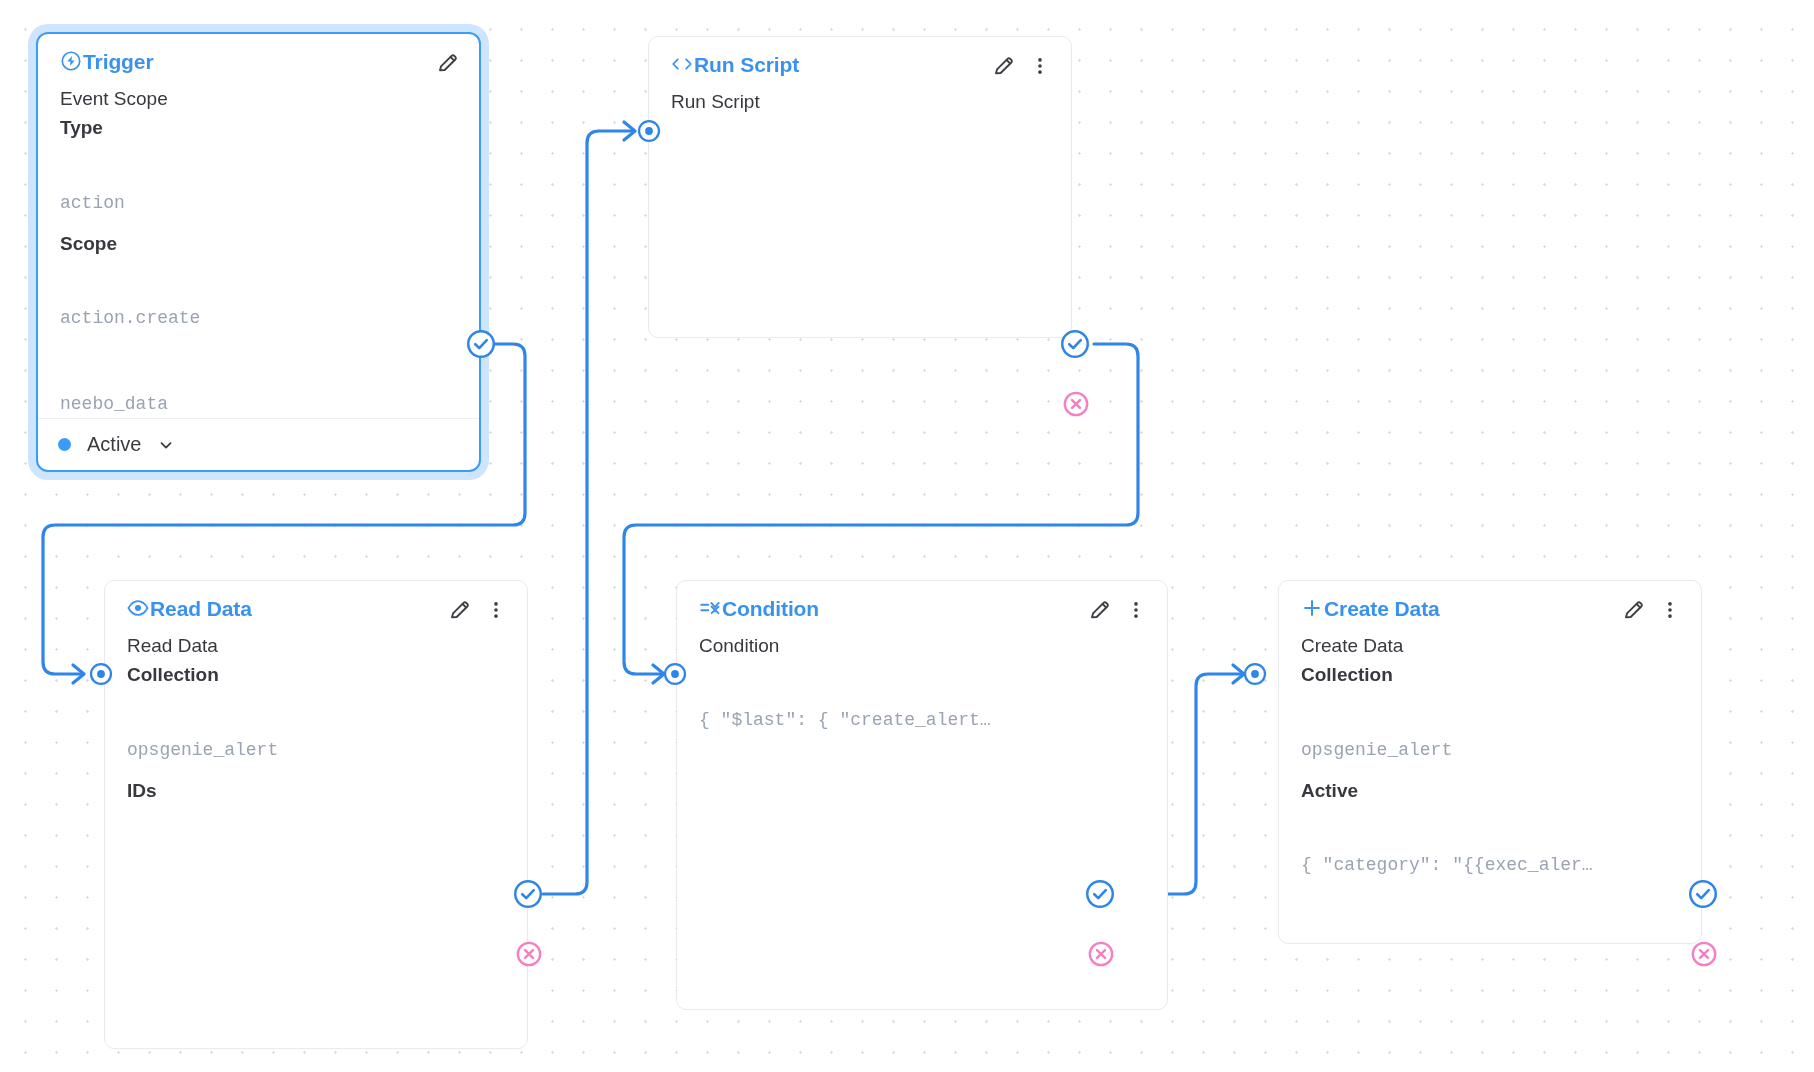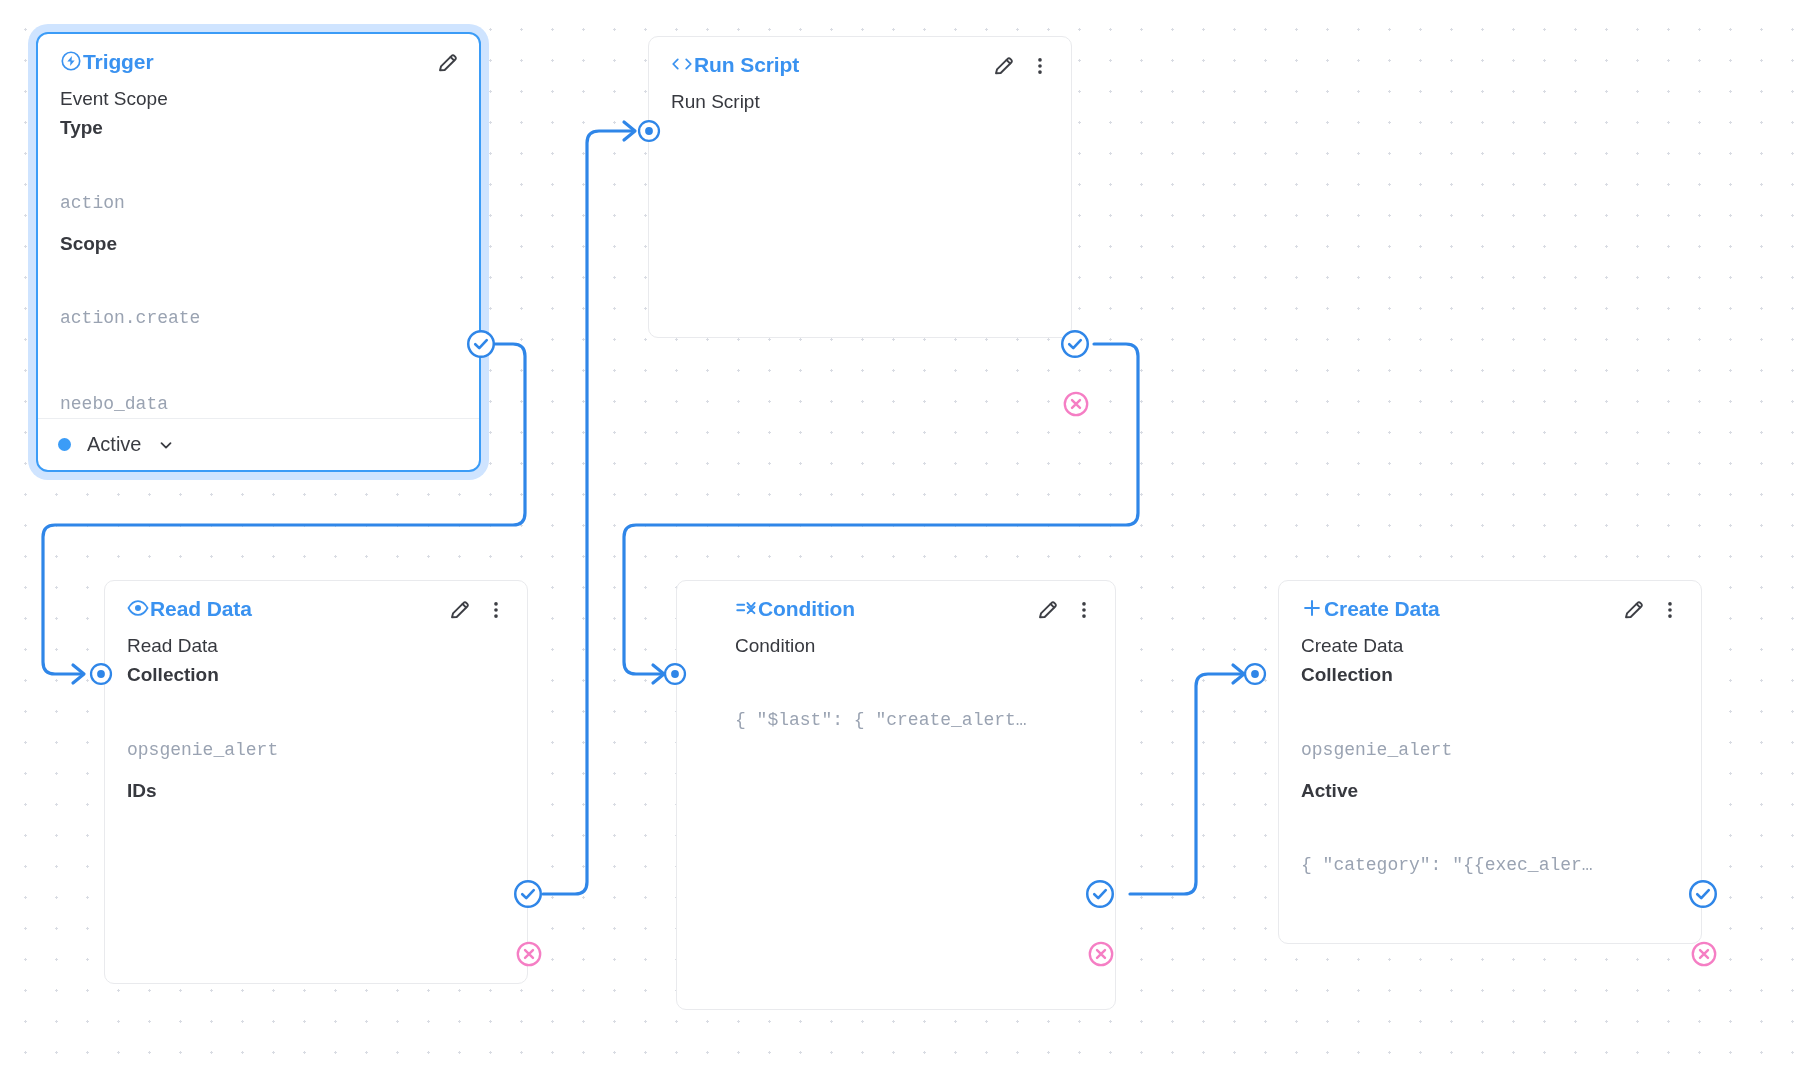--- a/index.html
+++ b/index.html
@@ -187,21 +187,21 @@
         <polyline points="7.4,12.2 10.6,15.3 16.6,8.9" fill="none" stroke="#2f86e8" stroke-width="2.1" stroke-linecap="round" stroke-linejoin="round"></polyline>
       </svg>
   </div>
   <div class="handle h-err" style="left:1062px;top:390px;">
     <svg width="28" height="28" viewBox="0 0 24 24">
         <circle cx="12" cy="12" r="9.6" fill="#ffffff" stroke="#f57ec4" stroke-width="2"></circle>
         <path d="M8.6 8.6 L15.4 15.4 M15.4 8.6 L8.6 15.4" stroke="#f57ec4" stroke-width="2.1" stroke-linecap="round"></path>
       </svg>
   </div>
 
-  <div class="node" style="left:104px;top:580px;width:424px;height:404px;">
+  <div class="node" style="left:104px;top:580px;width:424px;height:469px;">
     <div class="node-header">
       <div class="node-title">
         <span class="hdr-icon">
           <svg width="24" height="20" viewBox="0 0 24 18" fill="none" stroke="#3a92f0" stroke-width="1.9">
               <path d="M1.6 9 C4.6 3.4 8 1.4 12 1.4 C16 1.4 19.4 3.4 22.4 9 C19.4 14.6 16 16.6 12 16.6 C8 16.6 4.6 14.6 1.6 9 Z"></path>
               <circle cx="12" cy="9" r="3.3" fill="#3a92f0" stroke="none"></circle>
             </svg>
         </span>
         <span>Read Data</span>
       </div>
@@ -241,21 +241,21 @@
         <polyline points="7.4,12.2 10.6,15.3 16.6,8.9" fill="none" stroke="#2f86e8" stroke-width="2.1" stroke-linecap="round" stroke-linejoin="round"></polyline>
       </svg>
   </div>
   <div class="handle h-err" style="left:515px;top:940px;">
     <svg width="28" height="28" viewBox="0 0 24 24">
         <circle cx="12" cy="12" r="9.6" fill="#ffffff" stroke="#f57ec4" stroke-width="2"></circle>
         <path d="M8.6 8.6 L15.4 15.4 M15.4 8.6 L8.6 15.4" stroke="#f57ec4" stroke-width="2.1" stroke-linecap="round"></path>
       </svg>
   </div>
 
-  <div class="node" style="left:676px;top:580px;width:440px;height:430px;padding-left:36px;">
+  <div class="node" style="left:676px;top:580px;width:492px;height:430px;">
     <div class="node-header">
       <div class="node-title">
         <span class="hdr-icon">
           <svg width="24" height="22" viewBox="0 0 24 22" fill="none" stroke="#3a92f0" stroke-width="2.1" stroke-linecap="round" stroke-linejoin="round">
               <path d="M2.5 7.5 H10"></path>
               <path d="M2.5 13.5 H10"></path>
               <path d="M13.5 5.5 L17.5 10 L21.5 5.5"></path>
               <path d="M13.8 16.6 L21.2 9.6 M13.8 9.6 L21.2 16.6"></path>
             </svg>
         </span>

